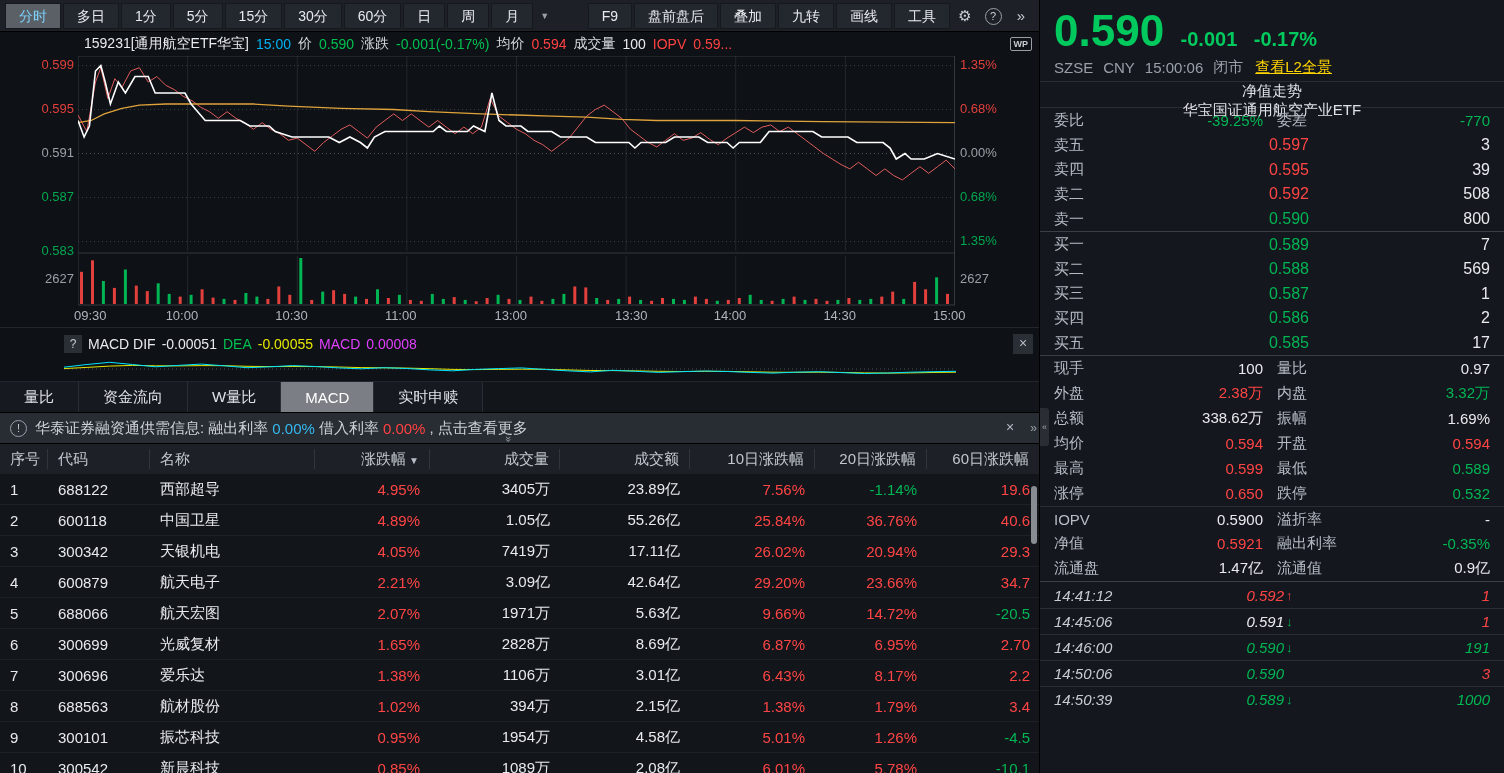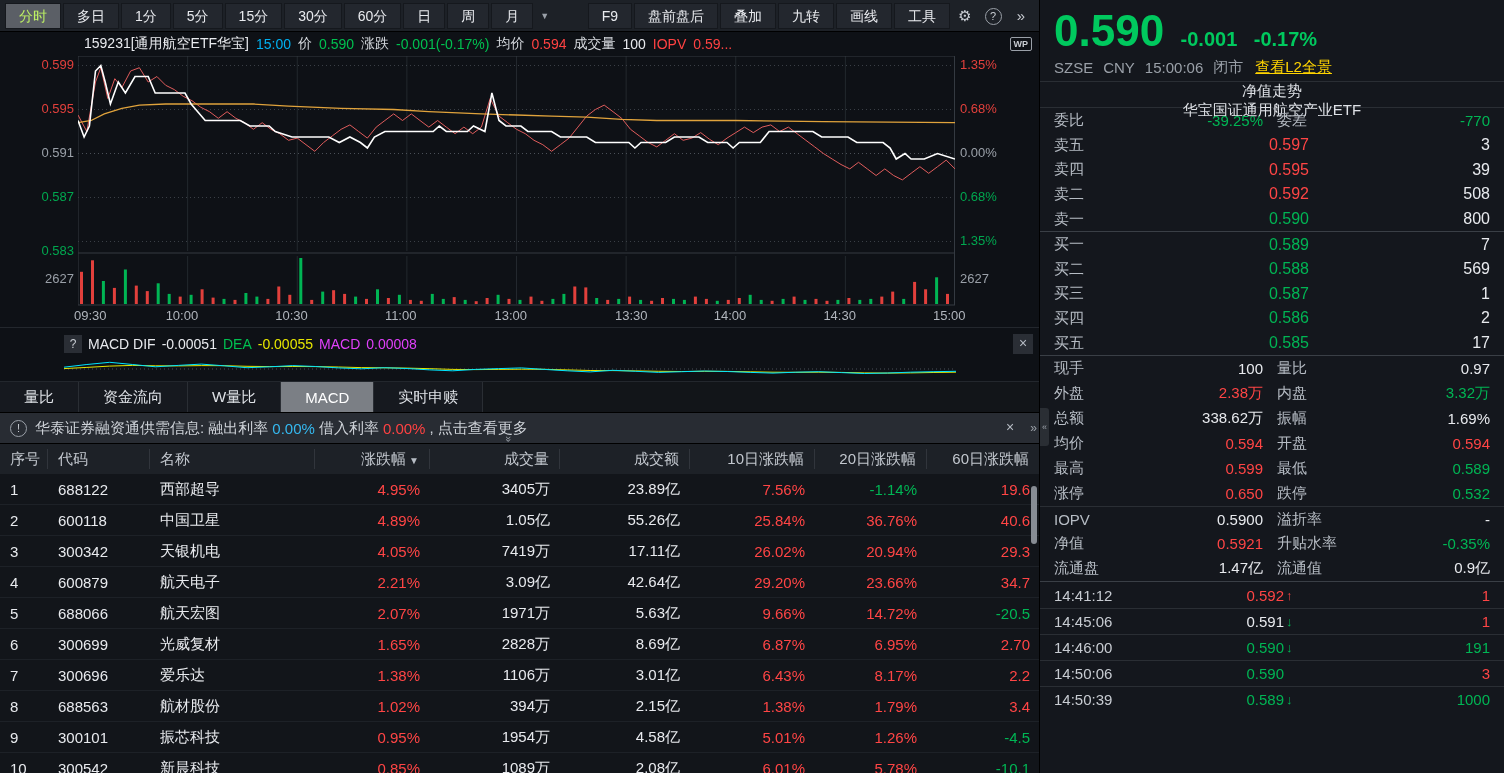--- a/index.html
+++ b/index.html
@@ -6,21 +6,21 @@
   html,body { width:1504px; height:773px; overflow:hidden; background:#0b0d11;
     font-family:"Liberation Sans","DejaVu Sans",sans-serif; color:#d5d9de; }
   .app { display:flex; width:1504px; height:773px; }
   .main { width:1040px; display:flex; flex-direction:column; background:#0e1116; border-right:1px solid #000; }
   .side { width:464px; background:#14171d; display:flex; flex-direction:column; position:relative; }
 
   
   .toolbar { height:32px; background:#1d2127; display:flex; align-items:center; border-bottom:1px solid #000; padding:0 4px; }
   .tbtn { height:26px; line-height:24px; padding:0 13px; margin:0 1px; font-size:14px; color:#e8eaee;
     background:#23272e; border:1px solid #15181d; cursor:pointer; white-space:nowrap; }
-  .tbtn.sel { background:#5b5f66; color:#bef264; }
+  .tbtn.sel { background:#5b5f66; color:#7dd3fc; }
   .tb-caret { color:#9aa0a8; font-size:9px; padding:0 6px; }
   .tb-spacer { flex:1; }
   .tb-icon { width:28px; text-align:center; color:#c8ccd2; font-size:15px; cursor:pointer; }
   .tb-help { display:inline-block; width:17px; height:17px; line-height:15px; border:1px solid #9aa0a8; border-radius:50%;
     font-size:11px; text-align:center; color:#c8ccd2; }
 
   
   .chead { height:24px; display:flex; align-items:center; font-size:14px; padding-left:84px; white-space:nowrap; background:#0e1116; }
   .chead span { margin-right:7px; }
   .wpicon { margin-left:auto; margin-right:10px; border:1px solid #9aa0a8; color:#c8ccd2; font-size:9px; font-weight:bold;
@@ -85,21 +85,21 @@
   .q-name { height:27px; display:flex; align-items:center; justify-content:space-between; padding:0 14px; font-size:15px;
     color:#dfe2e7; border-top:1px solid #2a2e34; border-bottom:1px solid #2a2e34;flex-direction:column; }
   .srow { height:25px; display:grid; grid-template-columns:86px 1fr 104px 1fr; align-items:center; padding:0 14px; font-size:15px; }
   .srow .lab { color:#b6bcc4; } .srow .val { text-align:right; }
   .bookrow { height:24.6px; display:grid; grid-template-columns:70px 185px 1fr; align-items:center; padding:0 14px; font-size:16px; cursor:pointer; }
   .bookrow .lab { color:#b6bcc4; font-size:15px; }
   .bookrow .bp { text-align:right; } .bookrow .bs { text-align:right; color:#e8eaee; }
   .divline { border-top:1px solid #3a3f46; }
   .divline2 { border-top:1px solid #2a2e34; }
   .tickrow { height:26px; display:grid; grid-template-columns:112px 118px 26px 1fr; align-items:center; padding:0 14px;
-    font-size:15px; border-top:1px solid #2a2e34; cursor:pointer; }
+    font-size:15px; border-top:1px solid #2a2e34; cursor:pointer;font-style:italic; }
   .tickrow .tt { color:#c8ccd2; } .tickrow .tp { text-align:right; }
   .tickrow .tarr { font-size:13px; padding-left:2px; } .tickrow .ts { text-align:right; }
   .handle { position:absolute; left:0; top:408px; width:9px; height:38px; background:#2a2e34; color:#9aa0a8; font-size:9px;
     display:flex; align-items:center; justify-content:center; cursor:pointer; border-radius:0 3px 3px 0; }
 </style>
 </head>
 <body>
 
 <div class="app">
 
@@ -564,21 +564,21 @@
         </div>
         <div class="srow divline2">
           <span class="lab">IOPV</span>
           <span class="val" style="color: rgb(232, 234, 238);">0.5900</span>
           <span class="lab" style="padding-left: 14px;">溢折率</span>
           <span class="val" style="color: rgb(232, 234, 238);">-</span>
         </div>
         <div class="srow">
           <span class="lab">净值</span>
           <span class="val" style="color: rgb(255, 69, 69);">0.5921</span>
-          <span class="lab" style="padding-left: 14px;">升贴水率</span>
+          <span class="lab" style="padding-left: 14px;">融出利率</span>
           <span class="val" style="color: rgb(0, 181, 84);">-0.35%</span>
         </div>
         <div class="srow">
           <span class="lab">流通盘</span>
           <span class="val" style="color: rgb(232, 234, 238);">1.47亿</span>
           <span class="lab" style="padding-left: 14px;">流通值</span>
           <span class="val" style="color: rgb(232, 234, 238);">0.9亿</span>
         </div>
       </div>
     <div class="divline"></div>

